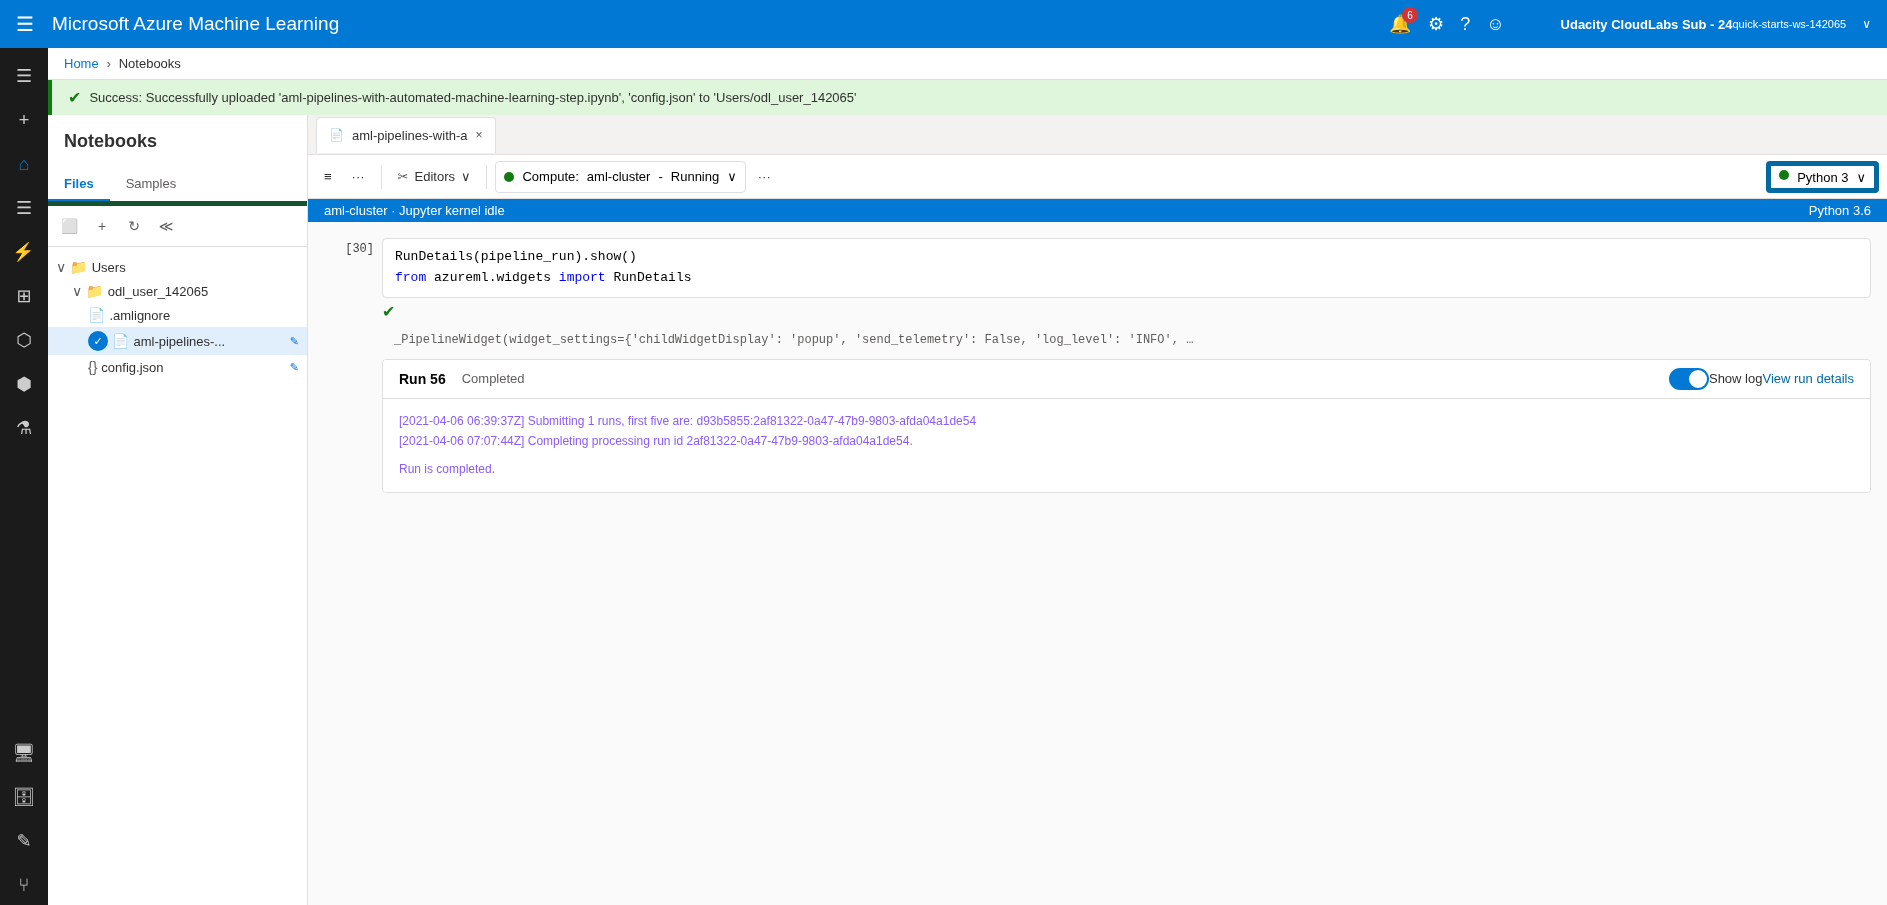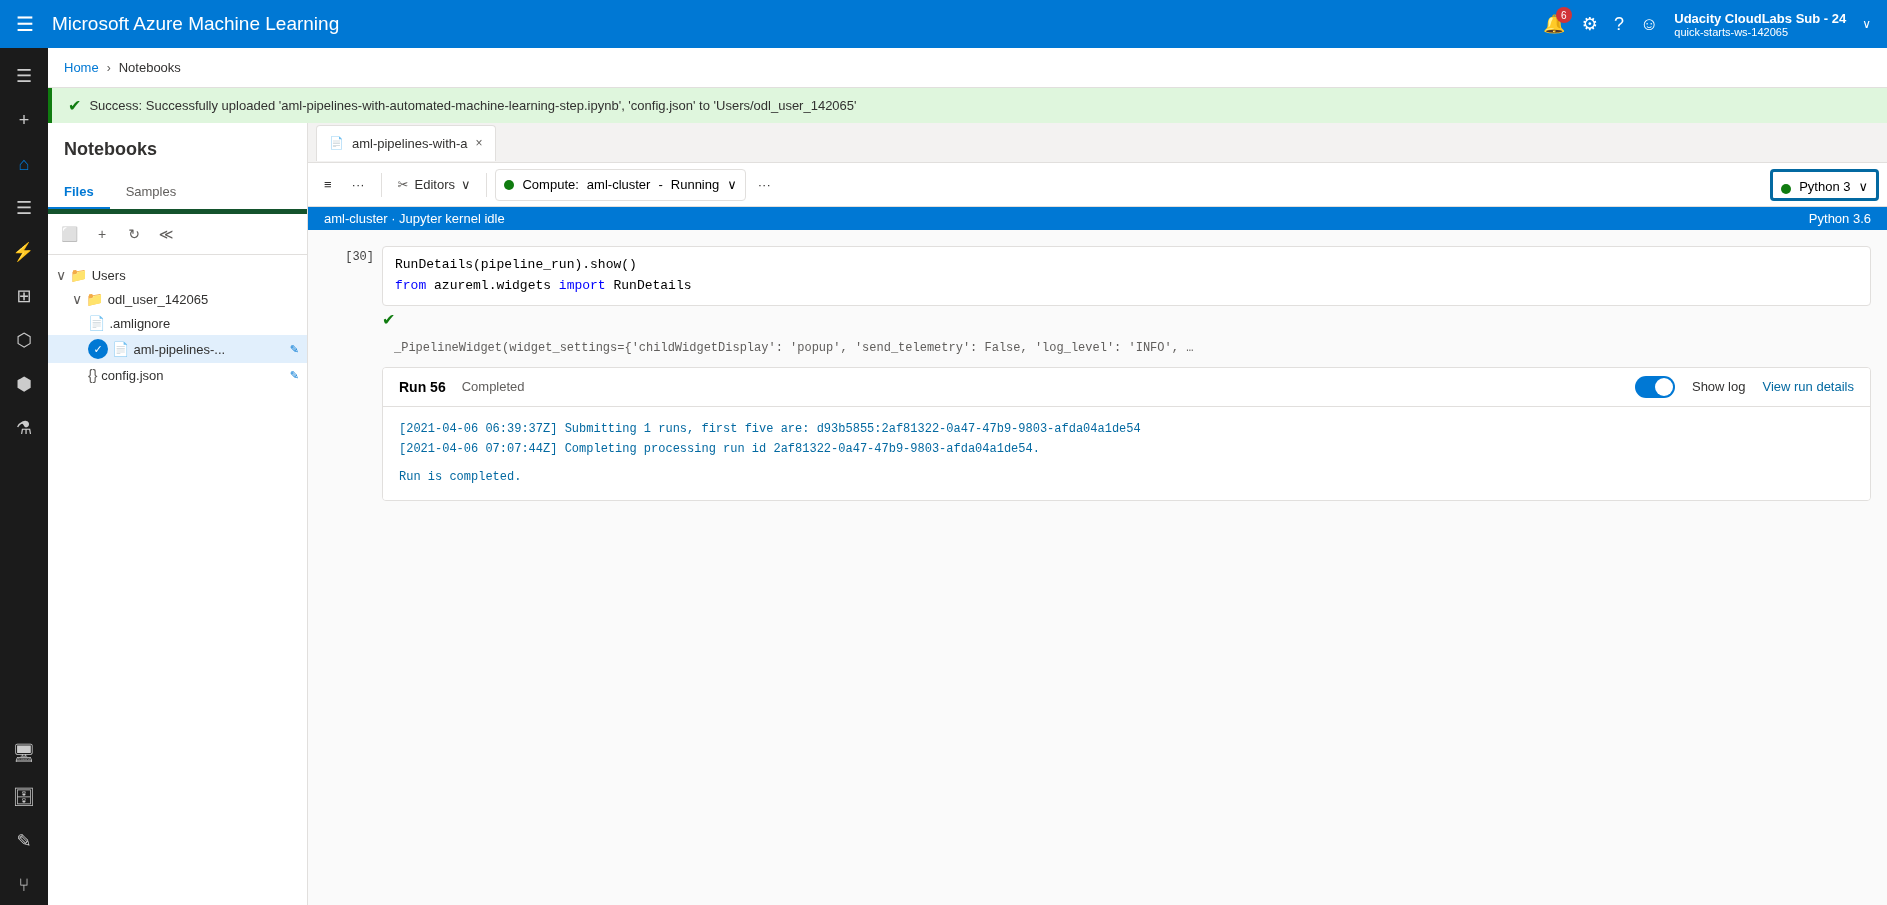--- a/index.html
+++ b/index.html
@@ -21,21 +21,21 @@
     .top-bar-icon { color: white; cursor: pointer; font-size: 18px; position: relative; }
     .badge {
       background: #d13438;
       color: white;
       border-radius: 50%;
       font-size: 10px;
       width: 16px; height: 16px;
       display: flex; align-items: center; justify-content: center;
       position: absolute; top: -6px; right: -6px;
     }
-    .user-info { display: flex; flex-direction: column; align-items: flex-start; }
+    .user-info { display: flex; flex-direction: row; align-items: center; margin-left: 40px; }
     .user-name { font-size: 13px; font-weight: 600; }
     .user-workspace { font-size: 11px; }
     .chevron-icon { font-size: 12px; }
 
     
     .main-layout { display: flex; height: calc(100vh - 48px); }
 
     
     .sidebar-icons {
       width: 48px;
@@ -61,21 +61,21 @@
     .content-area { display: flex; flex-direction: column; flex: 1; overflow: hidden; }
 
     
     .breadcrumb-bar {
       background: white;
       padding: 8px 16px;
       display: flex;
       align-items: center;
       gap: 8px;
       border-bottom: 1px solid #e1dfdd;
-      height: 40px;
+      height: 32px;
     }
     .breadcrumb-item { color: #0078d4; cursor: pointer; font-size: 13px; }
     .breadcrumb-sep { color: #605e5c; font-size: 12px; }
     .breadcrumb-current { color: #323130; font-size: 13px; }
 
     
     .success-banner {
       background: #dff6dd;
       border-left: 4px solid #107c10;
       padding: 8px 16px;
@@ -205,23 +205,23 @@
       border: 1px solid #e1dfdd;
       border-radius: 4px;
       padding: 4px 8px;
       cursor: pointer;
       background: white;
       height: 32px;
     }
     .compute-dot { width: 10px; height: 10px; border-radius: 50%; background: #107c10; flex-shrink: 0; }
     .python-selector {
       display: flex;
-      align-items: flex-end;
+      align-items: flex-start;
       gap: 8px;
-      border: 3px solid #0369a1;
+      border: 5px solid #0369a1;
       border-radius: 4px;
       padding: 4px 8px;
       cursor: pointer;
       background: white;
       height: 32px;
       margin-left: auto;
     }
     .toolbar-spacer { flex: 1; }
 
     
@@ -282,21 +282,21 @@
     .widget-header {
       background: white;
       padding: 8px 16px;
       display: flex;
       align-items: center;
       gap: 16px;
       border-bottom: 1px solid #e1dfdd;
     }
     .run-label { font-size: 14px; font-weight: 600; color: #000000; }
     .completed-label { font-size: 13px; color: #605e5c; }
-    .widget-header-right { margin-left: auto; display: flex; align-items: center; gap: 17px; }
+    .widget-header-right { margin-left: auto; display: flex; align-items: center; gap: 0; }
     .show-log-label { font-size: 13px; color: #323130; }
     .view-run-link { font-size: 13px; color: #0369a1; cursor: pointer; }
 
     
     .toggle {
       width: 40px; height: 22px;
       background: #0078d4;
       border-radius: 11px;
       position: relative;
       cursor: pointer;
@@ -306,23 +306,23 @@
       background: white;
       border-radius: 50%;
       position: absolute;
       top: 2px;
       right: 2px;
     }
 
     .widget-log {
       background: white;
       padding: 12px 16px;
-      font-family: Liberation Mono, monospace;
+      font-family: Liberation Sans, sans-serif;
       font-size: 12px;
-      color: #0369a1;
+      color: #8b5cf6;
       line-height: 1.7;
     }
     .log-line { display: block; }
     .run-complete { margin-top: 8px; display: block; }
   </style>
 </head>
 <body>
 
 <div class="top-bar">
   <div class="top-bar-left">

